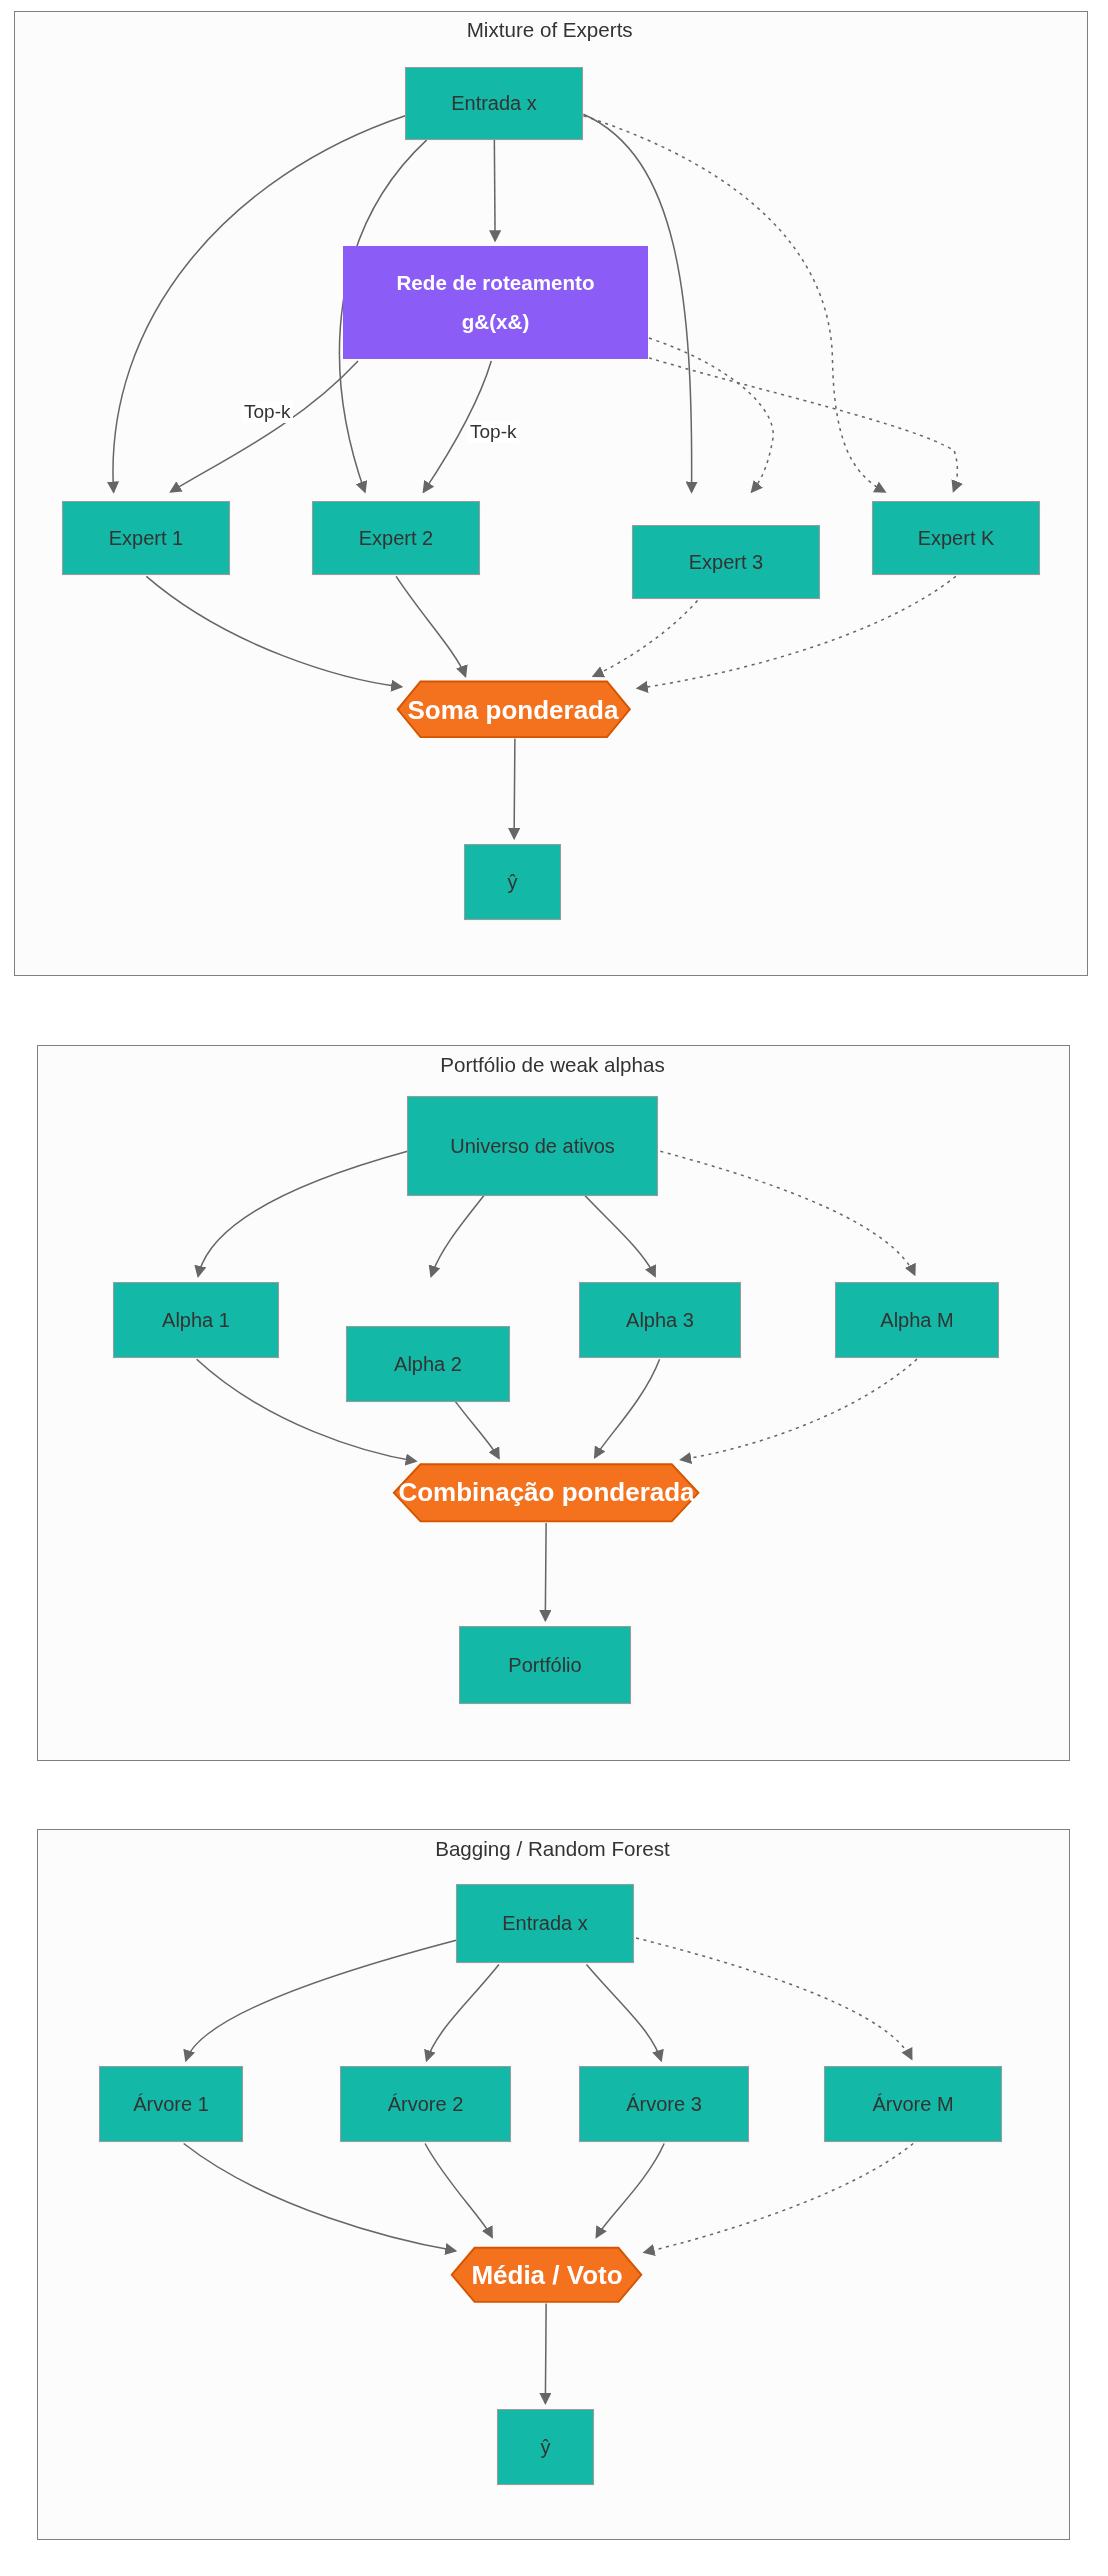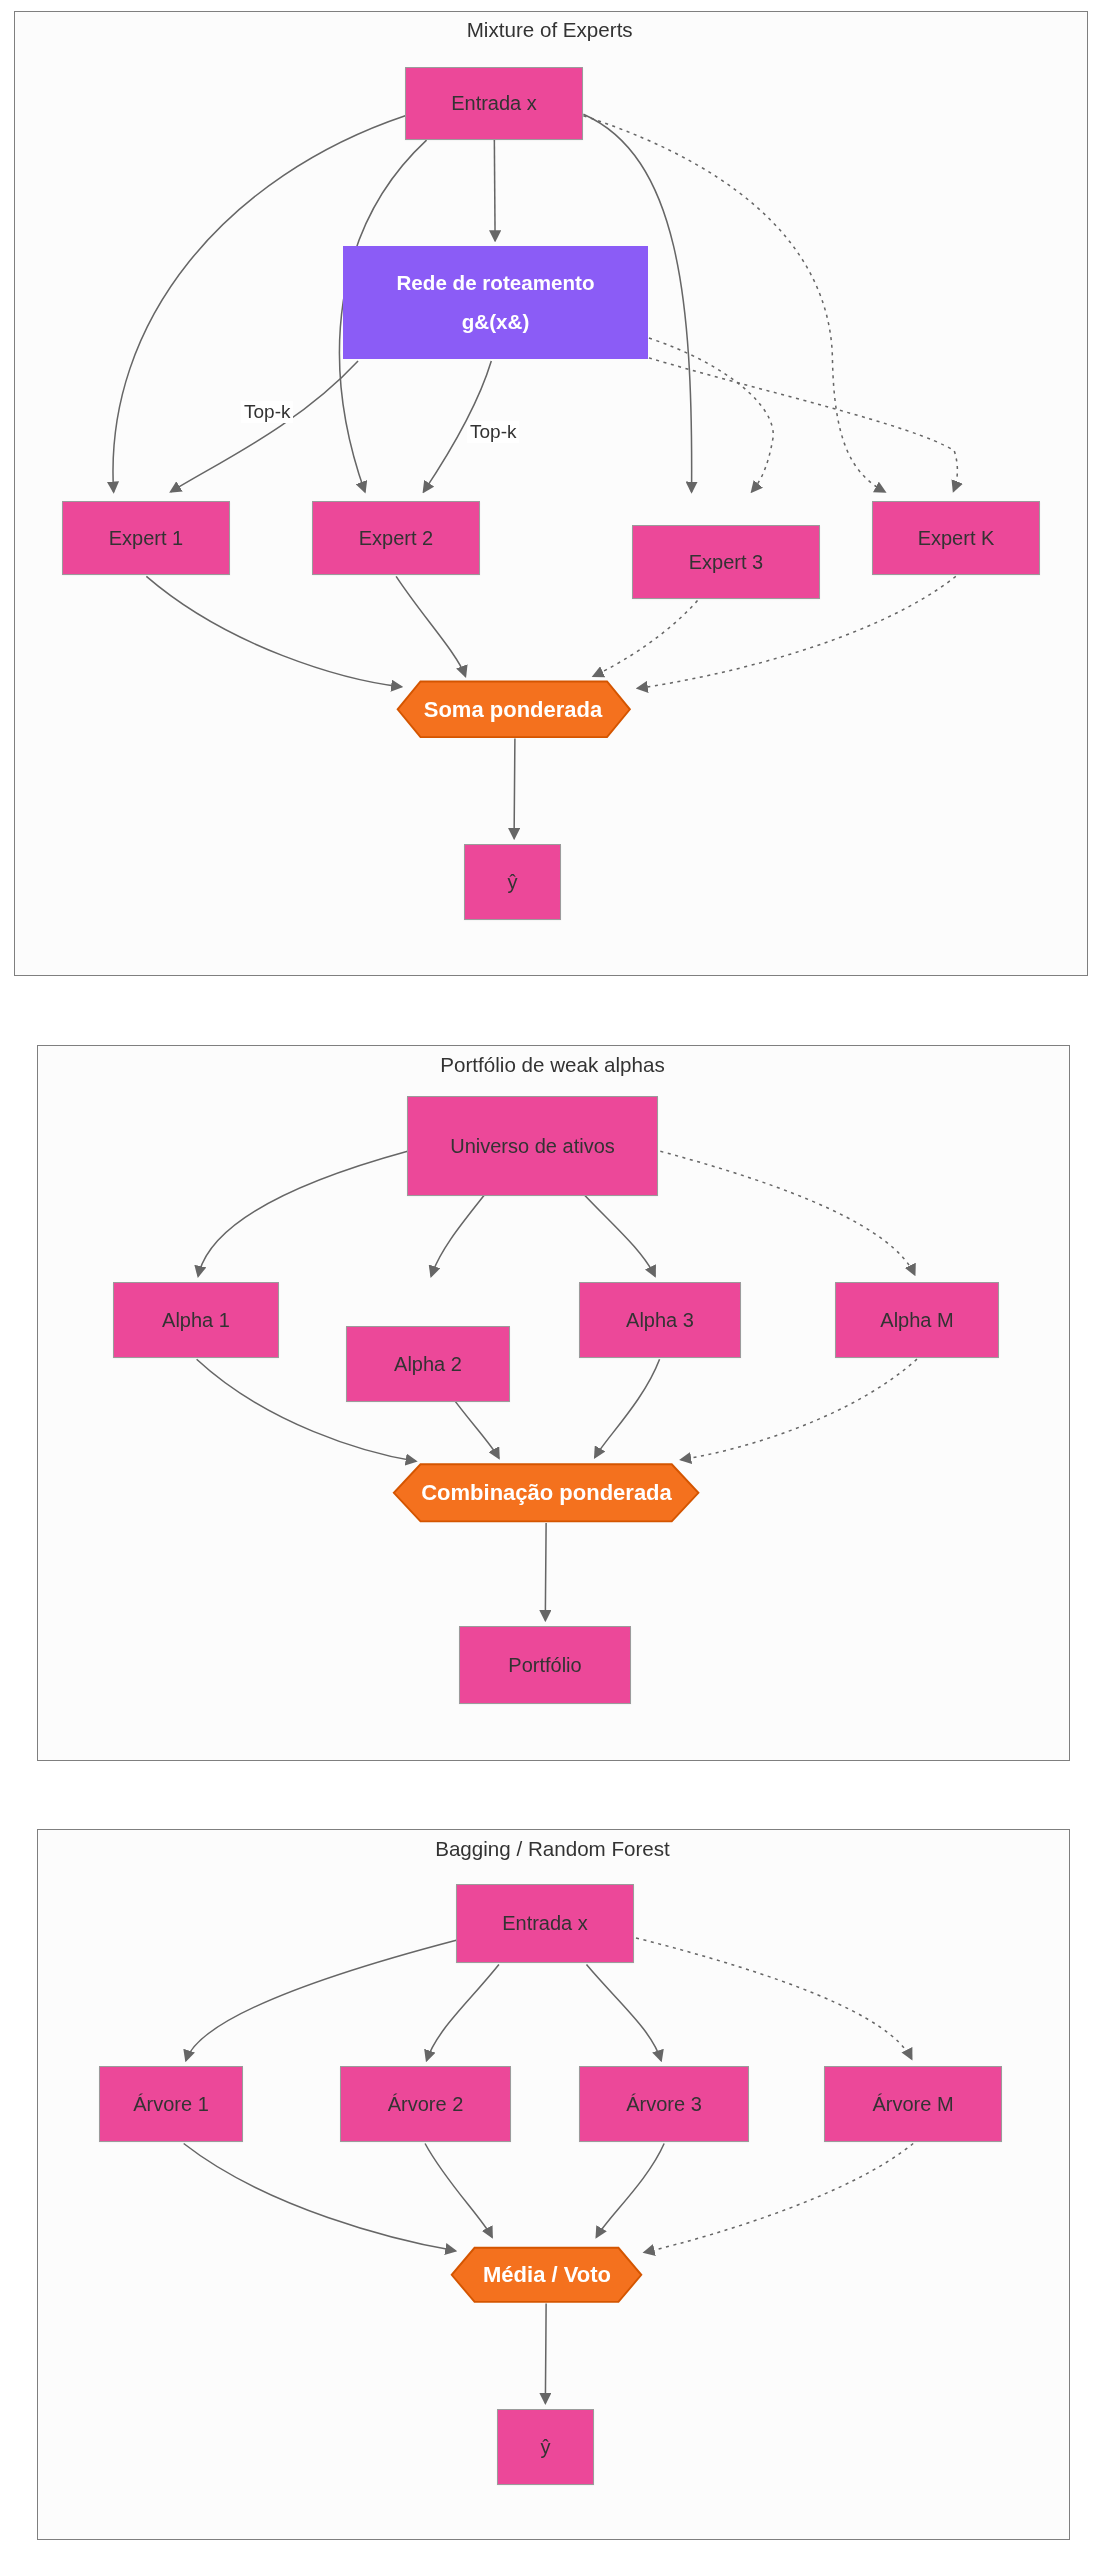--- a/index.html
+++ b/index.html
@@ -1,26 +1,26 @@
 <!DOCTYPE html>
 <html style="font-size:12.2px"><head>
 <meta charset="utf-8">
 <style>
   html,body{margin:0;padding:0;background:#ffffff;}
   body{width:1109px;height:2576px;position:relative;font-family:"Liberation Sans",sans-serif;}
   .panel{position:absolute;border:1.5px solid #7f7f7f;background:#fcfcfc;}
   .panel-title{position:absolute;width:100%;text-align:center;font-size:20.6px;color:#333;}
   #edges{position:absolute;left:0;top:0;z-index:2;}
   .node{position:absolute;z-index:3;display:flex;align-items:center;justify-content:center;
-        background:#ec4899;border:1.5px solid #9b9b9b;color:#333;font-size:20px;
+        background:#14b8a6;border:1.5px solid #9b9b9b;color:#333;font-size:20px;
         box-sizing:border-box;text-align:center;box-shadow:0 0.8px 1.5px rgba(0,0,0,0.08);}
   .router{position:absolute;z-index:3;display:flex;flex-direction:column;align-items:center;justify-content:center;
           color:#fff;font-weight:bold;font-size:20.6px;line-height:1.85;box-sizing:border-box;text-align:center;}
   .hexlabel{position:absolute;z-index:4;display:flex;align-items:center;justify-content:center;
-            color:#fff;font-weight:bold;font-size:22px;text-align:center;}
+            color:#fff;font-weight:bold;font-size:26px;text-align:center;}
   .edgelabel{position:absolute;z-index:4;background:#ffffff;color:#333;font-size:19px;padding:0 3px;}
 </style>
 </head>
 <body>
 
 <div class="panel" style="left:13.7px;top:11.4px;width:1072px;height:963px;"></div>
 <div class="panel" style="left:37px;top:1045px;width:1031px;height:714px;"></div>
 <div class="panel" style="left:37px;top:1829px;width:1031px;height:709px;"></div>
 
 <div class="panel-title" style="left:13.7px;top:18.3px;width:1072px;">Mixture of Experts</div>

